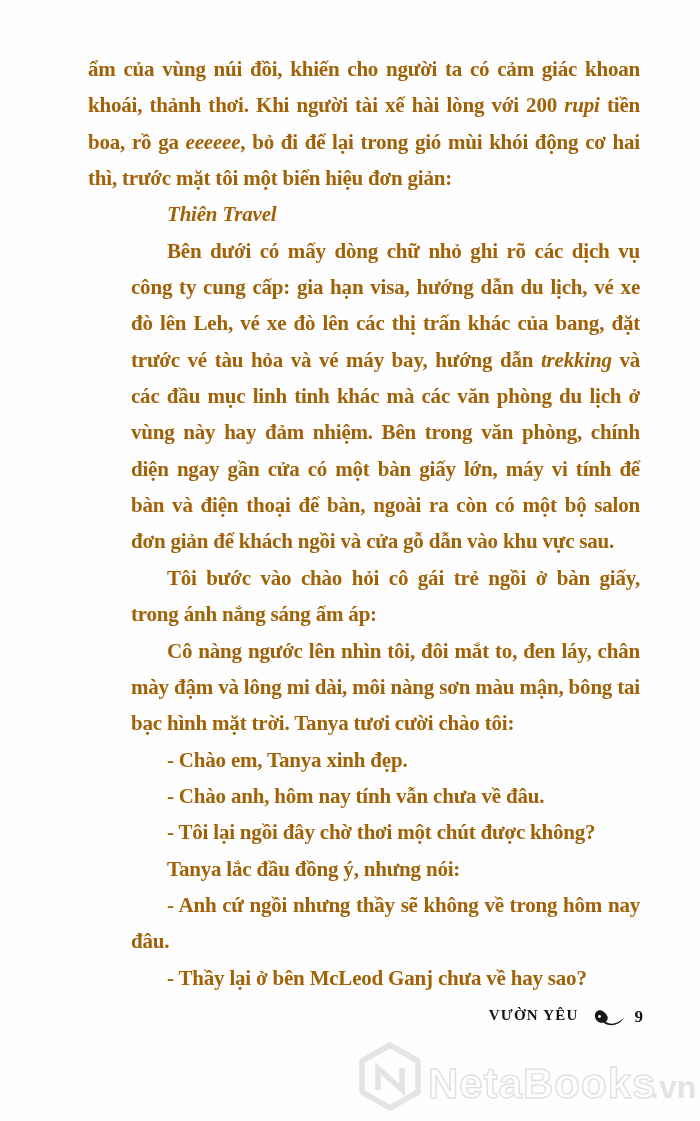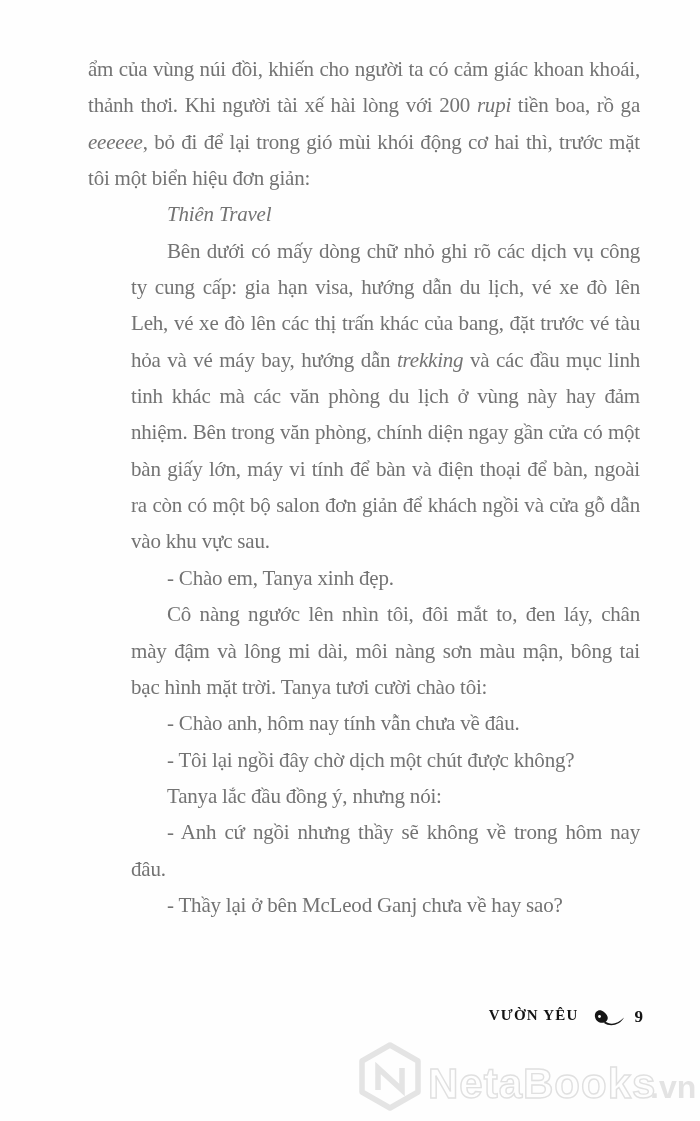--- a/index.html
+++ b/index.html
@@ -62,28 +62,29 @@
 
   <svg class="watermark" width="352" height="84" viewBox="0 0 352 84" xmlns="http://www.w3.org/2000/svg">
     <g fill="none" stroke="#e4e4e4" stroke-width="5.5" stroke-linejoin="round">
       <polygon points="42,9 70,25 70,56 42,72 14,56 14,25"></polygon>
       <path d="M30,54 L30,32 L54,54 L54,32" stroke-linejoin="miter"></path>
     </g>
     <text x="80" y="62" font-family="Liberation Sans, sans-serif" font-weight="bold" font-size="42" letter-spacing="1" fill="none" stroke="#e0e0e0" stroke-width="1.4">NetaBooks</text>
     <text x="302" y="62" font-family="Liberation Sans, sans-serif" font-weight="bold" font-size="32" fill="#e3e3e3">.vn</text>
   </svg>
 
-  <div class="text-block" id="text-block" style="color: #737373;">
+  <div class="text-block" id="text-block" style="color: #a16207; font-weight: bold;">
       <p class="para"><span>ẩm của vùng núi đồi, khiến cho người ta có cảm giác khoan khoái, thảnh thơi. Khi người tài xế hài lòng với 200 </span><span class="it">rupi</span><span> tiền boa, rồ ga </span><span class="it">eeeeee</span><span>, bỏ đi để lại trong gió mùi khói động cơ hai thì, trước mặt tôi một biển hiệu đơn giản:</span></p>
       <p class="para indent"><span class="it">Thiên Travel</span></p>
       <p class="para indent"><span>Bên dưới có mấy dòng chữ nhỏ ghi rõ các dịch vụ công ty cung cấp: gia hạn visa, hướng dẫn du lịch, vé xe đò lên Leh, vé xe đò lên các thị trấn khác của bang, đặt trước vé tàu hỏa và vé máy bay, hướng dẫn </span><span class="it">trekking</span><span> và các đầu mục linh tinh khác mà các văn phòng du lịch ở vùng này hay đảm nhiệm. Bên trong văn phòng, chính diện ngay gần cửa có một bàn giấy lớn, máy vi tính để bàn và điện thoại để bàn, ngoài ra còn có một bộ salon đơn giản để khách ngồi và cửa gỗ dẫn vào khu vực sau.</span></p>
+      <p class="para indent"><span>Tôi bước vào chào hỏi cô gái trẻ ngồi ở bàn giấy, trong ánh nắng sáng ấm áp:</span></p>
+      <p class="para indent"><span>Cô nàng ngước lên nhìn tôi, đôi mắt to, đen láy, chân mày đậm và lông mi dài, môi nàng sơn màu mận, bông tai bạc hình mặt trời. Tanya tươi cười chào tôi:</span></p>
       <p class="para indent"><span>- Chào em, Tanya xinh đẹp.</span></p>
-      <p class="para indent"><span>Cô nàng ngước lên nhìn tôi, đôi mắt to, đen láy, chân mày đậm và lông mi dài, môi nàng sơn màu mận, bông tai bạc hình mặt trời. Tanya tươi cười chào tôi:</span></p>
       <p class="para indent"><span>- Chào anh, hôm nay tính vẫn chưa về đâu.</span></p>
-      <p class="para indent"><span>- Tôi lại ngồi đây chờ dịch một chút được không?</span></p>
+      <p class="para indent"><span>- Tôi lại ngồi đây chờ thơi một chút được không?</span></p>
       <p class="para indent"><span>Tanya lắc đầu đồng ý, nhưng nói:</span></p>
       <p class="para indent"><span>- Anh cứ ngồi nhưng thầy sẽ không về trong hôm nay đâu.</span></p>
       <p class="para indent"><span>- Thầy lại ở bên McLeod Ganj chưa về hay sao?</span></p>
     </div>
 
   <div class="footer">
     <span class="running-title">VƯỜN YÊU</span>
     <svg class="ornament" width="32" height="20" viewBox="0 0 32 20" xmlns="http://www.w3.org/2000/svg">
       <path d="M11,3 C6,-1 1,3 2,8 C3,13 9,15.5 13,12.5 C16,10 15,6 11,3 Z" fill="#161616"></path>
       <path d="M12,12 C17,16.5 24,15.5 31,8.5 C27,16 17.5,18.5 11,14 Z" fill="#161616"></path>

